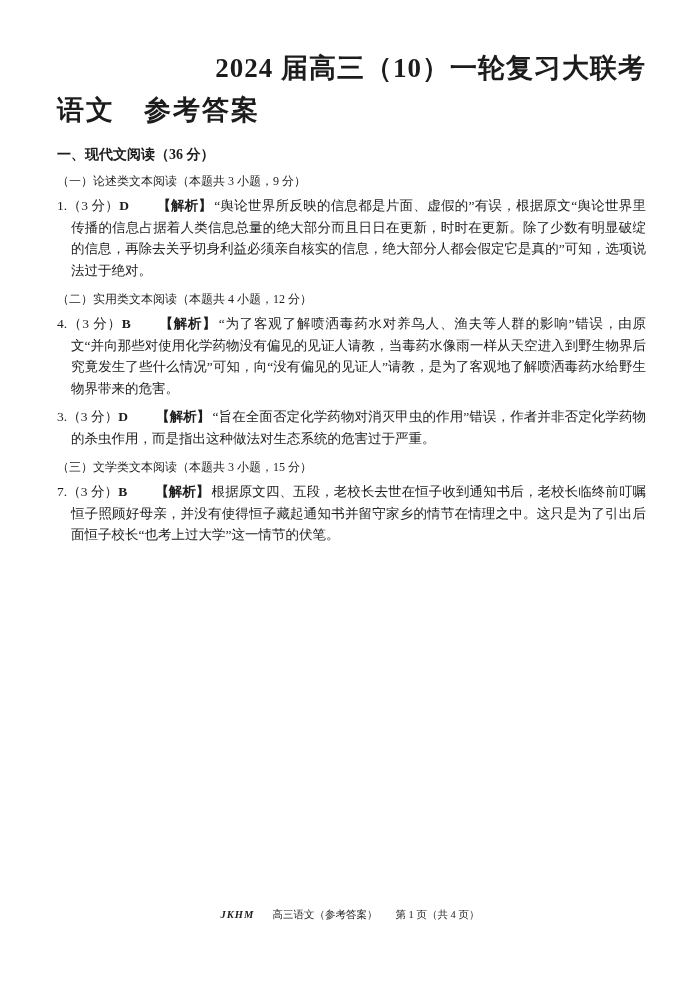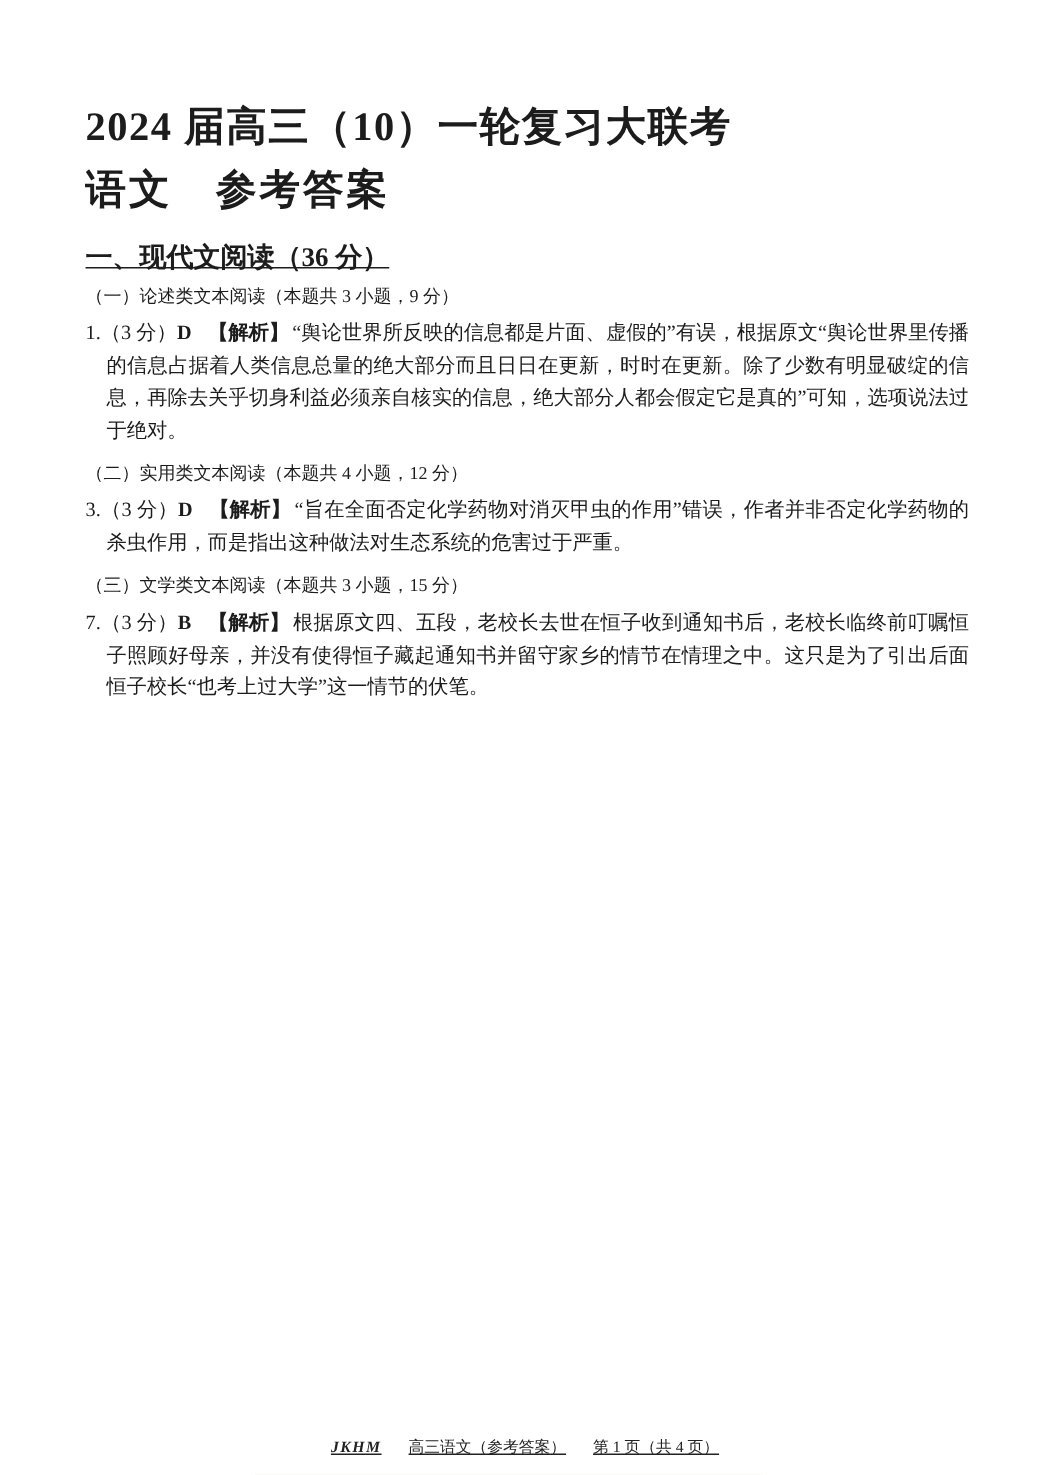--- a/index.html
+++ b/index.html
@@ -12,52 +12,52 @@
   .page {
     box-sizing: border-box;
     width: 700px; height: 983px;
     background: #ffffff;
     padding: 50px 54px 0 57px;
     position: relative;
     overflow: hidden;
   }
   .title {
     font-size: 27px; font-weight: 700;
-    text-align: left; margin: 16px 0 6px 0;
+    text-align: right; margin: 0 0 6px 0;
     letter-spacing: 1px;
   }
   .subtitle {
     font-size: 27px; font-weight: 700;
     text-align: left; margin: 0 0 16px 0;
     letter-spacing: 2px;
   }
   .section-heading {
-    font-size: 18px; font-weight: 700;
-    line-height: 22px; margin: 0 0 4px 0; text-decoration: underline;
+    font-size: 14px; font-weight: 700;
+    line-height: 22px; margin: 0 0 4px 0;
   }
   .sub-heading {
     font-size: 12px; line-height: 22px;
     margin: 0 0 3px 0;
   }
   .item {
     font-size: 13.5px; line-height: 21.5px;
     margin: 0 0 7px 0;
     padding-left: 14px; text-indent: -14px;
     text-align: justify;
   }
   .item .ans { font-weight: 700; }
-  .item .marker { font-weight: 700; margin-left: 11px; margin-right: 2px; }
+  .item .marker { font-weight: 700; margin-left: 28px; margin-right: 2px; }
   .item-multi { padding-left: 0; text-indent: 0; margin: 0 0 7px 0; }
   .item-multi p {
     margin: 0; font-size: 13.5px; line-height: 21.5px; text-align: justify;
   }
   .item-multi p.part { margin-left: 66px; }
   .footer {
-    position: absolute; left: 0; right: 0; top: 958px;
-    text-align: center; font-size: 10.5px; color: #222; text-decoration: underline;
+    position: absolute; left: 0; right: 0; top: 908px;
+    text-align: center; font-size: 10.5px; color: #222;
   }
   .footer .brand { font-weight: 700; font-style: italic; margin-right: 18px; letter-spacing: 1px; }
   .footer .doc { margin-right: 18px; }
 </style>
 </head>
 <body>
 
 <div class="page">
 
   <h1 class="title">2024 届高三（10）一轮复习大联考</h1>
@@ -66,20 +66,21 @@
   <div class="section-heading">一、现代文阅读（36 分）</div>
 
   <div class="sub-heading">（一）论述类文本阅读（本题共 3 小题，9 分）</div>
 
   <p class="item"><span class="num">1.（3 分）</span><span class="ans">D</span><span class="marker">【解析】</span><span class="body-text">“舆论世界所反映的信息都是片面、虚假的”有误，根据原文“舆论世界里传播的信息占据着人类信息总量的绝大部分而且日日在更新，时时在更新。除了少数有明显破绽的信息，再除去关乎切身利益必须亲自核实的信息，绝大部分人都会假定它是真的”可知，选项说法过于绝对。</span></p>
 
 
 
   <div class="sub-heading">（二）实用类文本阅读（本题共 4 小题，12 分）</div>
 
+  <p class="item"><span class="num">4.（3 分）</span><span class="ans">B</span><span class="marker">【解析】</span><span class="body-text">“为了客观了解喷洒毒药水对养鸟人、渔夫等人群的影响”错误，由原文“并向那些对使用化学药物没有偏见的见证人请教，当毒药水像雨一样从天空进入到野生物界后究竟发生了些什么情况”可知，向“没有偏见的见证人”请教，是为了客观地了解喷洒毒药水给野生物界带来的危害。</span></p>
 
   <p class="item"><span class="num">3.（3 分）</span><span class="ans">D</span><span class="marker">【解析】</span><span class="body-text">“旨在全面否定化学药物对消灭甲虫的作用”错误，作者并非否定化学药物的杀虫作用，而是指出这种做法对生态系统的危害过于严重。</span></p>
 
 
   <div class="sub-heading">（三）文学类文本阅读（本题共 3 小题，15 分）</div>
 
   <p class="item"><span class="num">7.（3 分）</span><span class="ans">B</span><span class="marker">【解析】</span><span class="body-text">根据原文四、五段，老校长去世在恒子收到通知书后，老校长临终前叮嘱恒子照顾好母亲，并没有使得恒子藏起通知书并留守家乡的情节在情理之中。这只是为了引出后面恒子校长“也考上过大学”这一情节的伏笔。</span></p>
 
   <div class="footer">
     <span class="brand">JKHM</span><span class="doc">高三语文（参考答案）</span><span class="pagenum">第 1 页（共 4 页）</span>

